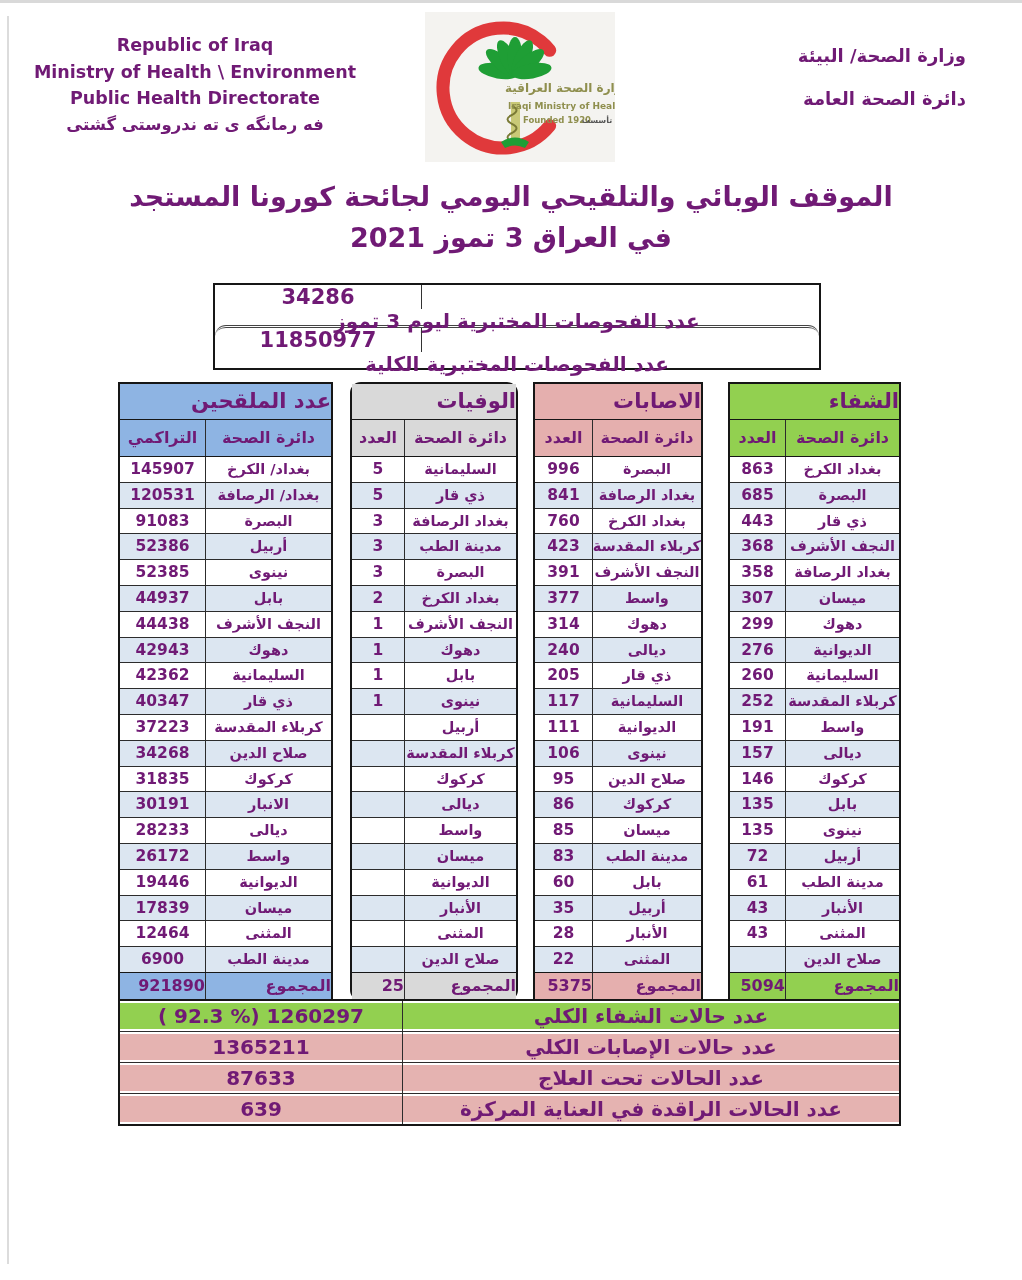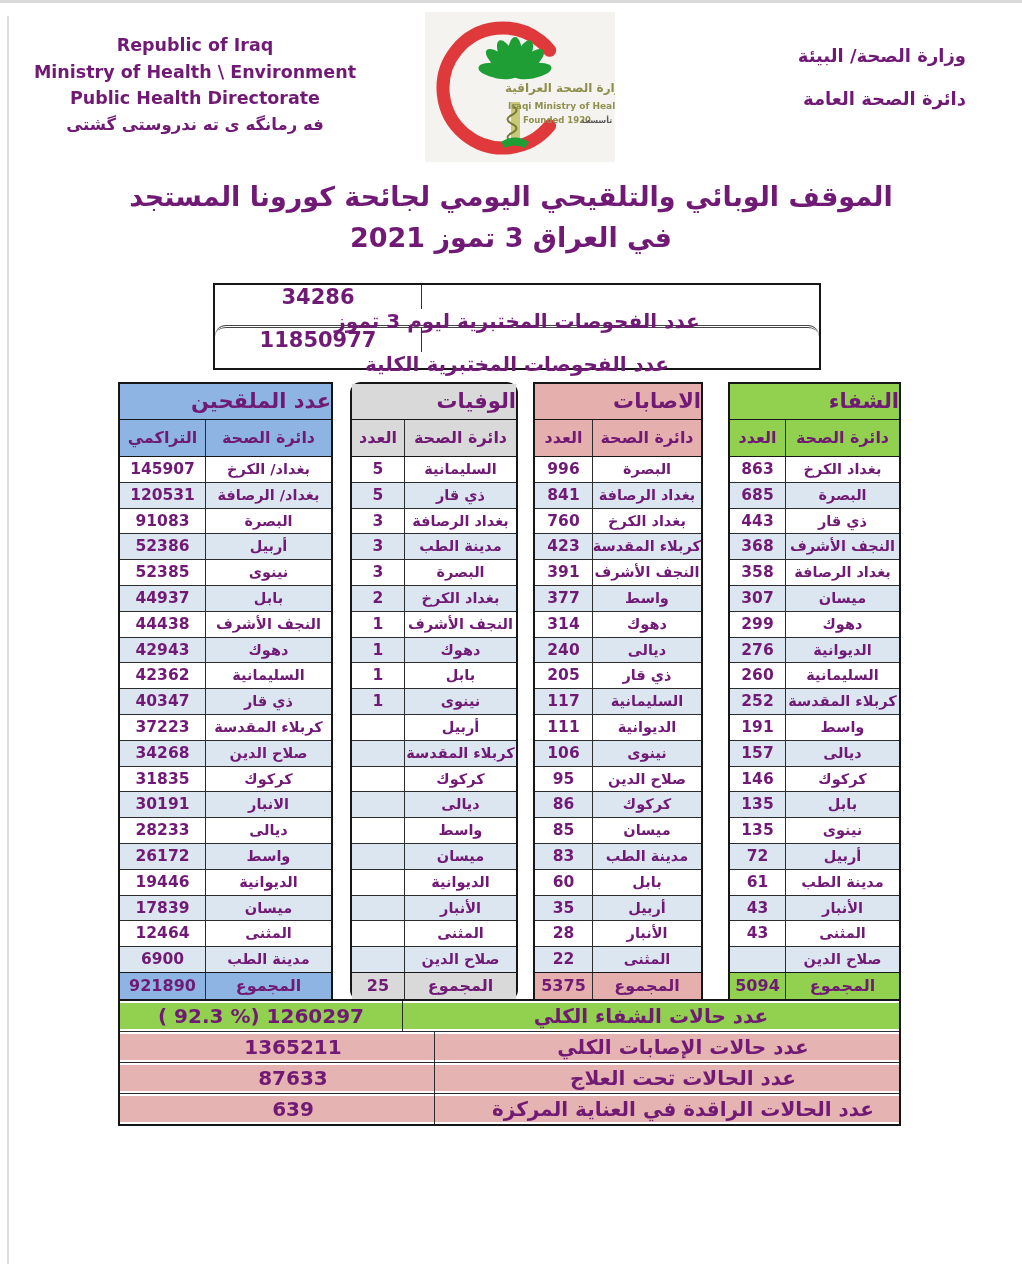--- a/index.html
+++ b/index.html
@@ -40,40 +40,40 @@
              font-size:21px;font-weight:bold;text-align:right;}
   .tbl-colhead{display:flex;height:36px;border-bottom:1.4px solid #161616;}
   .tbl-colhead .cell{line-height:36px;font-size:16px;font-weight:bold;text-align:center;white-space:nowrap;}
   .tbl-colhead .value,.tbl-total .value,.trow .value{border-right:1.4px solid #2c2c2c;}
   .trow{display:flex;height:24.8px;}
   .trow + .trow{border-top:1px solid #2c2c2c;}
   .trow .cell{line-height:24.8px;font-weight:bold;text-align:center;white-space:nowrap;overflow:hidden;}
   .trow .value{font-size:15.5px;}
   .trow .name{font-size:14.5px;}
   .tbl-total{display:flex;height:26px;border-top:1.4px solid #161616;}
-  .tbl-total .cell{line-height:26px;font-size:16px;font-weight:bold;text-align:center;}
+  .tbl-total .cell{line-height:26px;font-size:16px;font-weight:bold;text-align:right;}
   .t0 .value{width:85px;} .t1 .value{width:52px;} .t2 .value{width:57px;} .t3 .value{width:55px;}
   .name{flex:1;}
   .stripe .cell{background:#DCE6F1;}
   .t0 .tbl-title,.t0 .tbl-colhead .cell,.t0 .tbl-total .cell{background:#8EB4E3;}
   .t1 .tbl-title,.t1 .tbl-colhead .cell,.t1 .tbl-total .cell{background:#D9D9D9;}
   .t2 .tbl-title,.t2 .tbl-colhead .cell,.t2 .tbl-total .cell{background:#E5AFAE;}
   .t3 .tbl-title,.t3 .tbl-colhead .cell,.t3 .tbl-total .cell{background:#92D050;}
 
   
   .summary-table{position:absolute;left:118px;top:999px;width:783px;border:2px solid #161616;
                  box-sizing:border-box;background:#fff;}
   .sum-row{display:flex;height:30px;}
   .sum-row + .sum-row{border-top:1.5px solid #2c2c2c;}
   .sum-row .cell{display:flex;align-items:center;justify-content:center;font-weight:bold;
                  font-size:20px;white-space:nowrap;box-shadow:inset 0 2px 0 #fff, inset 0 -2px 0 #fff;}
   .sum-row .value{width:282px;border-right:1.5px solid #2c2c2c;}
   .sum-row .label{flex:1;}
   .c-green .cell{background:#92D050;}
-  .c-pink .cell{background:#E5B3B1;padding-left:32px;}
+  .c-pink .cell{background:#E5B3B1;}
   .c-beige .cell{background:#DDD9C3;}
 </style>
 </head>
 <body>
 
 <div id="page">
   <div class="edge-top"></div>
   <div class="edge-left"></div>
 
   <div class="en-block">

